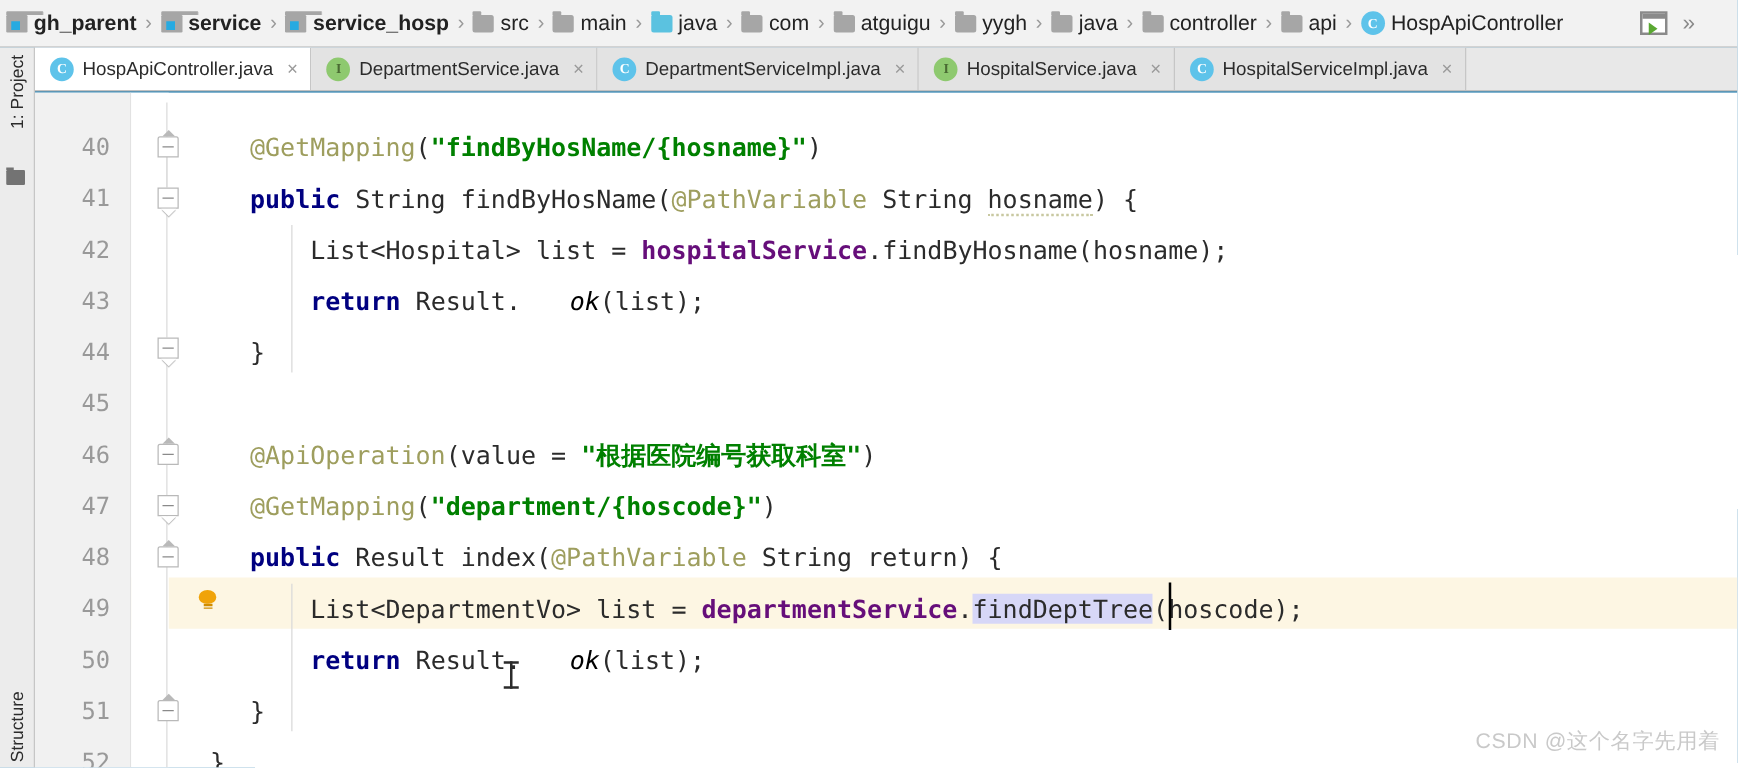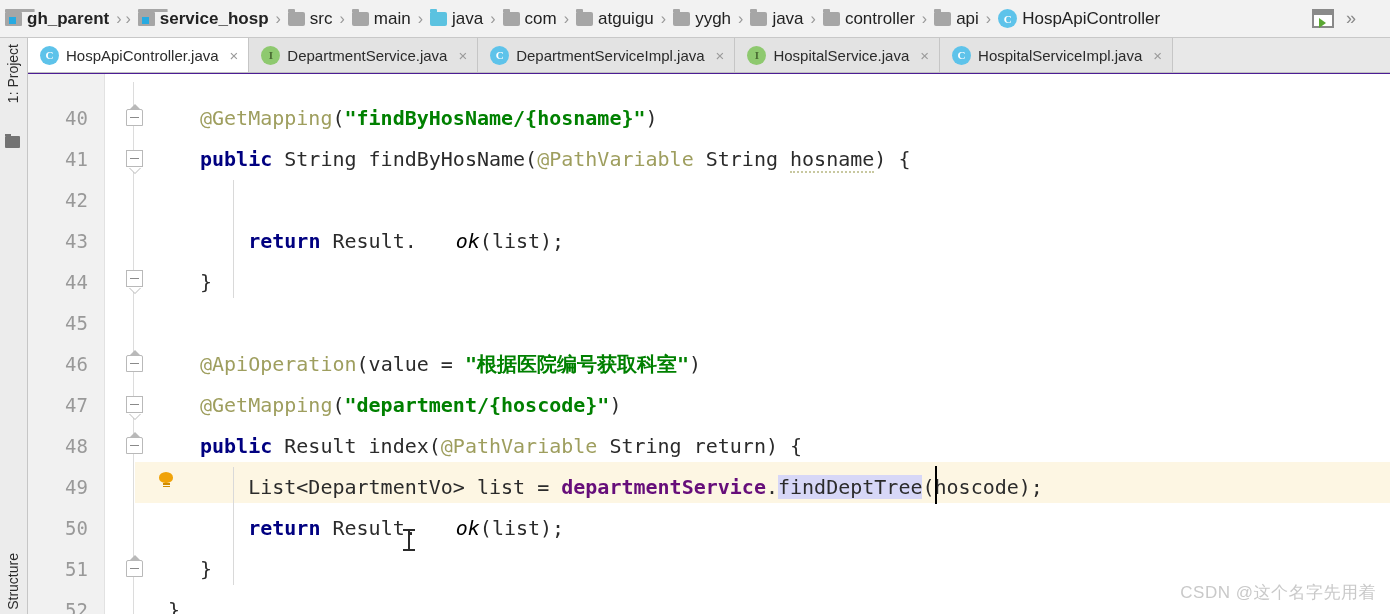--- a/index.html
+++ b/index.html
@@ -5,21 +5,21 @@
   html, body {
     margin: 0; padding: 0;
     width: 1390px; height: 614px;
     overflow: hidden;
     background: #ffffff;
     font-family: "Liberation Sans", sans-serif;
   }
   #app {
     position: relative;
     width: 1390px; height: 614px;
-    background: #4c1d95;
+    background: #0369a1;
   }
 
   
   .breadcrumb-bar {
     position: absolute; left: 0; top: 0;
     width: 1390px; height: 38px;
     background: #f2f2f2;
     border-bottom: 1px solid #c8c8c8;
     display: flex; align-items: center;
     padding-left: 0px;
@@ -319,20 +319,28 @@
     <div class="crumb bold">
       <span class="ic-module">
           <span class="body"></span>
           <span class="tab"></span>
           <span class="sq"></span>
         </span>
       <span class="crumb-label">gh_parent</span>
     </div>
     <span class="crumb-sep">›</span>
 
+    <div class="crumb bold">
+      <span class="ic-module">
+          <span class="body"></span>
+          <span class="tab"></span>
+          <span class="sq"></span>
+        </span>
+      <span class="crumb-label">service</span>
+    </div>
     <span class="crumb-sep">›</span>
 
     <div class="crumb bold">
       <span class="ic-module">
           <span class="body"></span>
           <span class="tab"></span>
           <span class="sq"></span>
         </span>
       <span class="crumb-label">service_hosp</span>
     </div>
@@ -459,20 +467,21 @@
         <div class="code"><span class="ann">@GetMapping</span><span class="plain">(</span><span class="str">"findByHosName/{hosname}"</span><span class="plain">)</span></div>
       </div>
 
       <div class="row" style="top:65px;">
         <div class="lineno">41</div>
         <div class="code"><span class="kw">public</span><span class="plain"> String findByHosName(</span><span class="ann">@PathVariable</span><span class="plain"> String </span><span class="typo-underline">hosname</span><span class="plain">) {</span></div>
       </div>
 
       <div class="row" style="top:106px;">
         <div class="lineno">42</div>
+        <div class="code"><span class="plain">    List&lt;Hospital&gt; list = </span><span class="fld">hospitalService</span><span class="plain">.findByHosname(hosname);</span></div>
       </div>
 
       <div class="row" style="top:147px;">
         <div class="lineno">43</div>
         <div class="code"><span class="plain">    </span><span class="kw">return</span><span class="plain"> Result.</span><span class="stat">ok</span><span class="plain">(list);</span></div>
       </div>
 
       <div class="row" style="top:188px;">
         <div class="lineno">44</div>
         <div class="code"><span class="plain">}</span></div>

